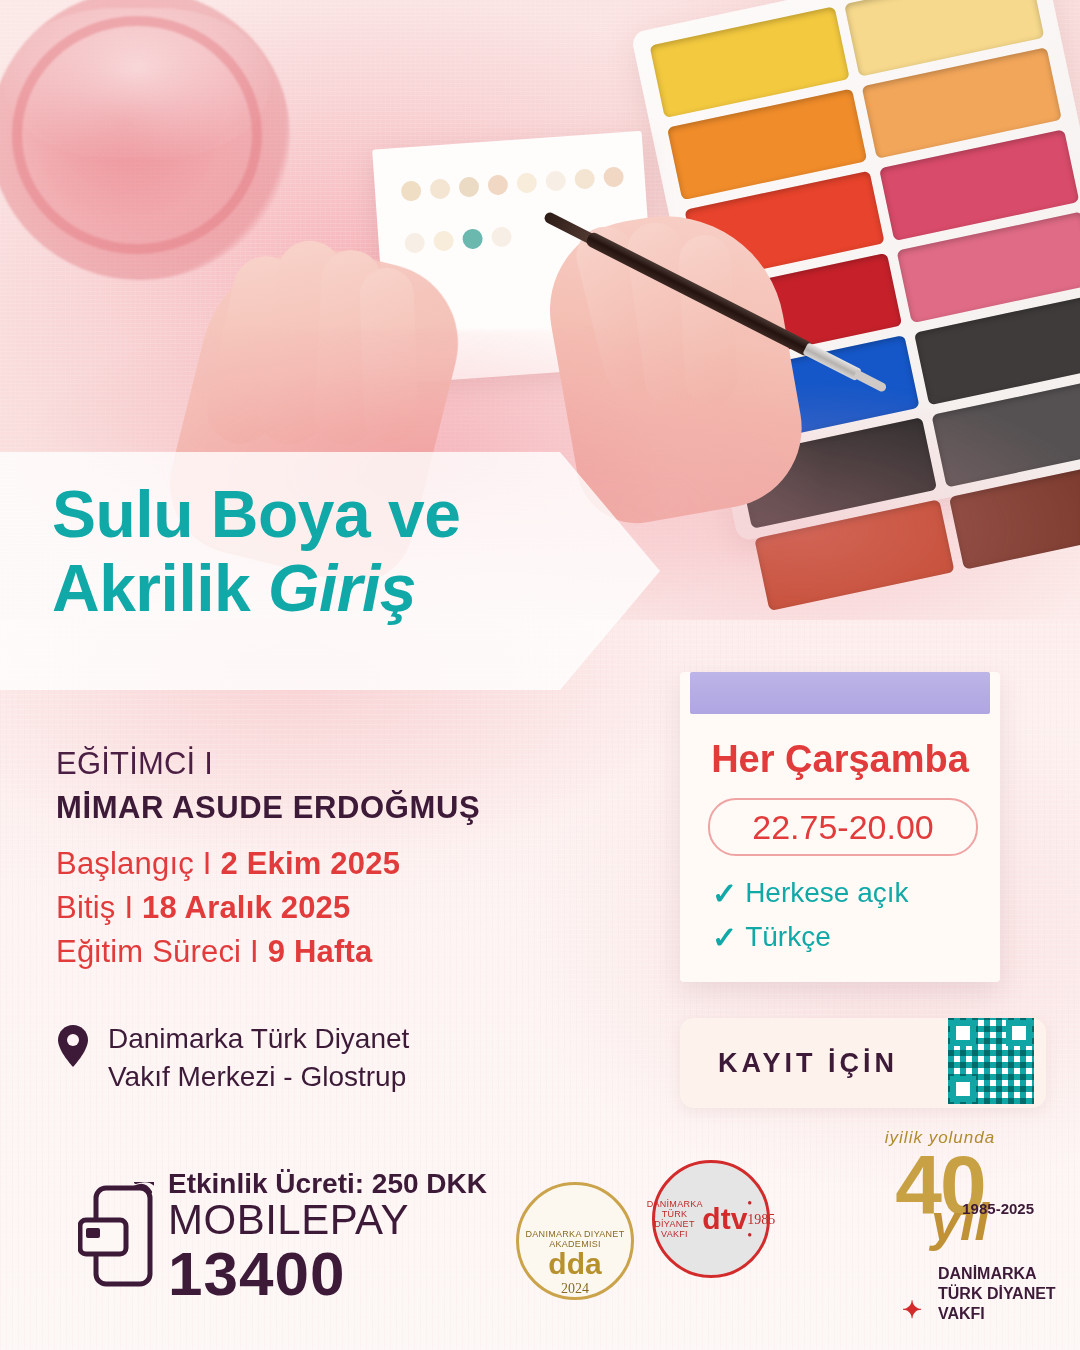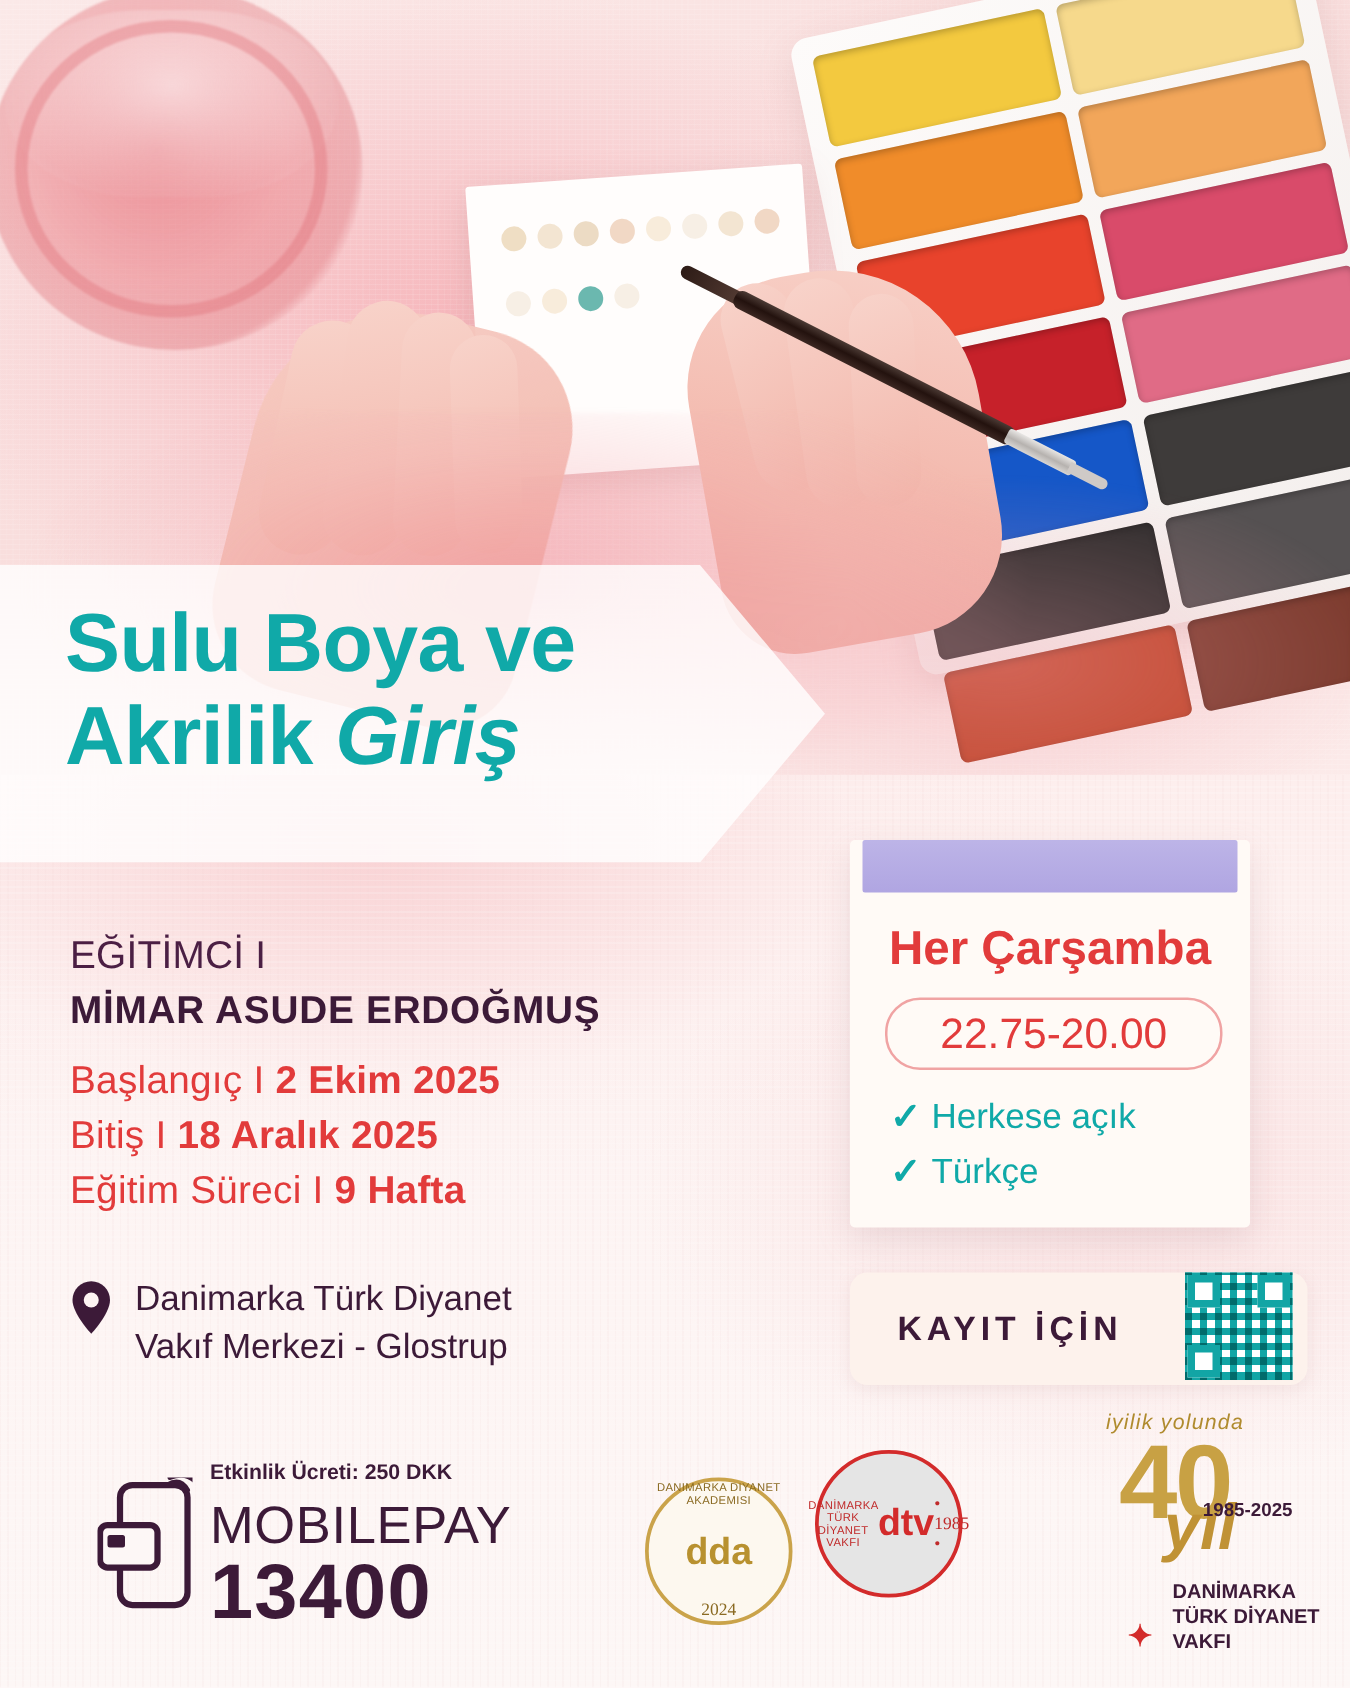--- a/index.html
+++ b/index.html
@@ -376,21 +376,21 @@
     box-sizing: border-box;
   }
   .qr .c-tl { left: 2px; top: 2px; }
   .qr .c-tr { right: 2px; top: 2px; }
   .qr .c-bl { left: 2px; bottom: 2px; }
 
   
   .fee {
     position: absolute;
     left: 168px; top: 1168px;
-    font-size: 17px;
+    font-size: 28px;
     font-weight: 700;
     color: #3c1a38;
   }
   .mp-word {
     position: absolute;
     left: 168px; top: 1196px;
     font-size: 42px;
     color: #3c1a38;
     letter-spacing: 0.5px;
   }
@@ -413,21 +413,20 @@
     position: absolute;
     left: 516px; top: 1182px;
     width: 112px; height: 112px;
     border-radius: 50%;
     border: 3px solid #caa34a;
     background: #fdf8ef;
     display: flex;
     align-items: center;
     justify-content: flex-end;
     flex-direction: column;
-    gap: 22px;
   }
   .logo-dtd {
     position: absolute;
     left: 652px; top: 1160px;
     width: 112px; height: 112px;
     border-radius: 50%;
     border: 3px solid #d32b2b;
     background: #e5e5e5;
     display: flex;
     align-items: center;

